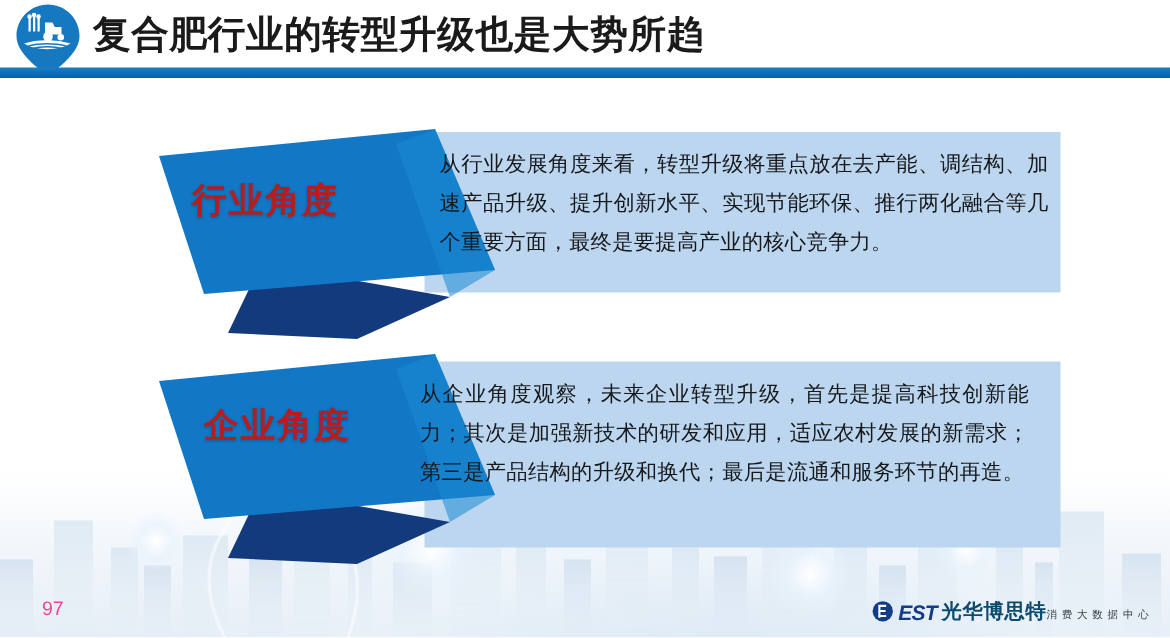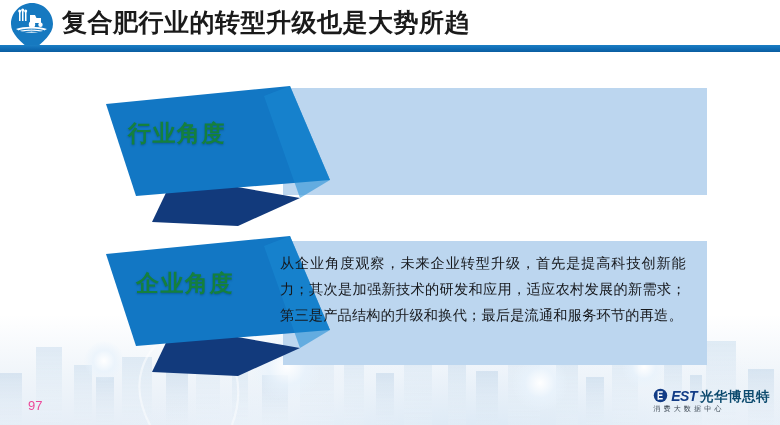--- a/index.html
+++ b/index.html
@@ -103,45 +103,45 @@
 
   .tab-svg {
     position: absolute;
     left: 0;
     top: 0;
     overflow: visible;
   }
 
   .tab-label {
     position: absolute;
-    color: #15803d;
+    color: #b91c1c;
     font-size: 23px;
     font-weight: bold;
     letter-spacing: 1.5px;
     white-space: nowrap;
     text-shadow: 0 1px 2px rgba(0,40,80,0.35);
   }
 
   
   .page-number {
     position: absolute;
     left: 28px;
     bottom: 12px;
     font-size: 13px;
     color: #ec4899;
     font-family: "Liberation Sans", sans-serif;
   }
 
   .brand {
     position: absolute;
-    right: 10px;
+    right: 4px;
     bottom: 10px;
     height: 28px;
     display: flex;
-    flex-direction: column;
+    align-items: flex-end;
     justify-content: center;
   }
   .brand-row {
     display: flex;
     align-items: center;
     gap: 3px;
   }
   .brand-mark {
     width: 15px; height: 15px;
     flex: none;
@@ -257,20 +257,21 @@
     <div class="panel" style="left:283px; top:88px; width:424px; height:107px;"></div>
 
     <svg class="tab-svg" width="780" height="425" viewBox="0 0 780 425">
       <polygon points="152,222 174,176 300,198 238,226" fill="#123a7c"></polygon>
       <polygon points="106,104 290,86 330,180 136,196" fill="#1277c4"></polygon>
       <polygon points="290,86 330,180 300,198 264,96" fill="#1a8ad4" opacity="0.55"></polygon>
     </svg>
 
     <div class="tab-label" style="left:128px; top:118px;">行业角度</div>
 
+    <div class="panel-text" style="left:293px; top:97px; width:406px;">从行业发展角度来看，转型升级将重点放在去产能、调结构、加速产品升级、提升创新水平、实现节能环保、推行两化融合等几个重要方面，最终是要提高产业的核心竞争力。</div>
   </div>
 
   <div class="block" style="left:0; top:0; width:780px; height:425px;">
 
     <div class="panel" style="left:283px; top:241px; width:424px; height:124px;"></div>
 
     <svg class="tab-svg" width="780" height="425" viewBox="0 0 780 425">
       <polygon points="152,372 174,326 300,348 238,376" fill="#123a7c"></polygon>
       <polygon points="106,254 290,236 330,330 136,346" fill="#1277c4"></polygon>
       <polygon points="290,236 330,330 300,348 264,246" fill="#1a8ad4" opacity="0.55"></polygon>

